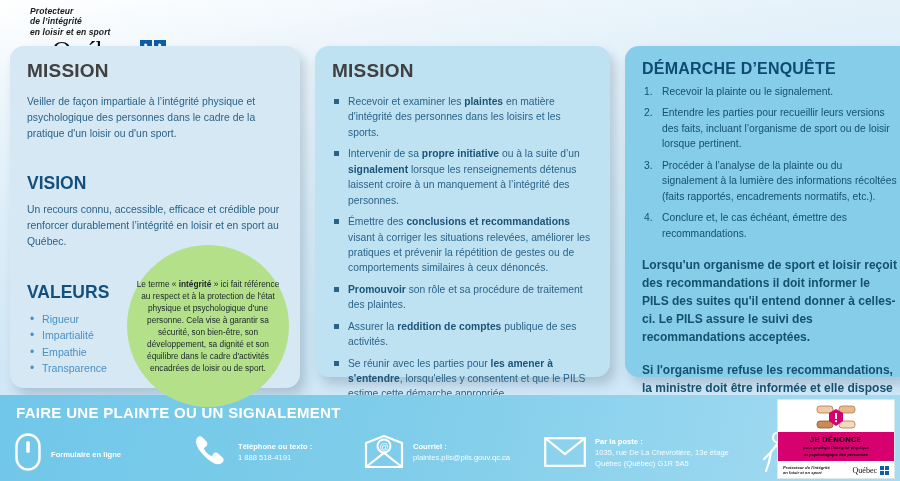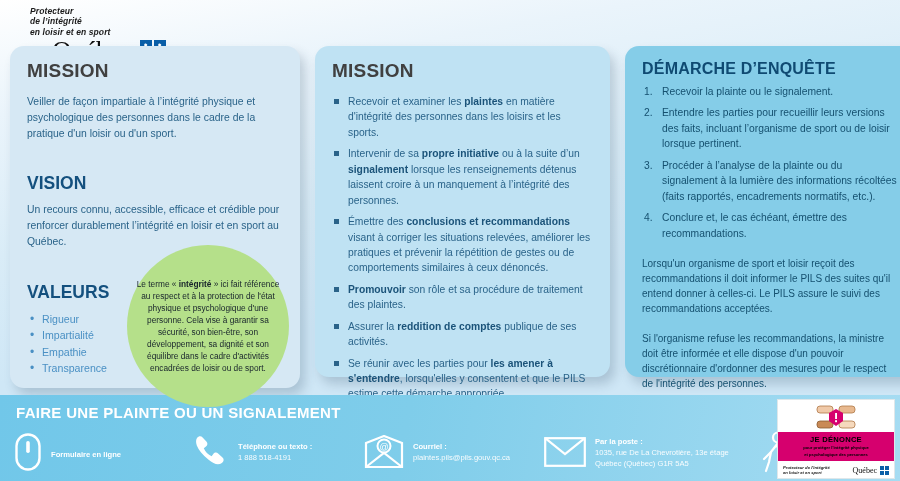--- a/index.html
+++ b/index.html
@@ -82,21 +82,21 @@
 
   .olist { list-style: none; counter-reset: step; }
   .olist li {
     font-size: 10.3px; line-height: 1.5; color: #15506f; font-weight: 500;
     padding-left: 20px; position: relative; margin-bottom: 6px; counter-increment: step;
   }
   .olist li::before {
     content: counter(step) "."; position: absolute; left: 2px; top: 0;
     font-weight: 500; color: #15506f;
   }
-  .tail-para { font-size: 10px; line-height: 1.5; color: #15506f; font-weight: 400; margin-top: 15px; }
+  .tail-para { font-size: 12px; line-height: 1.5; color: #15506f; font-weight: 700; margin-top: 15px; }
 
   
   #green-circle {
     position: absolute; left: 127px; top: 245px;
     width: 162px; height: 162px; border-radius: 50%;
     background: #b5e08a;
     display: flex; align-items: center; justify-content: center;
     text-align: center; padding: 0 6px;
     z-index: 6;
   }

